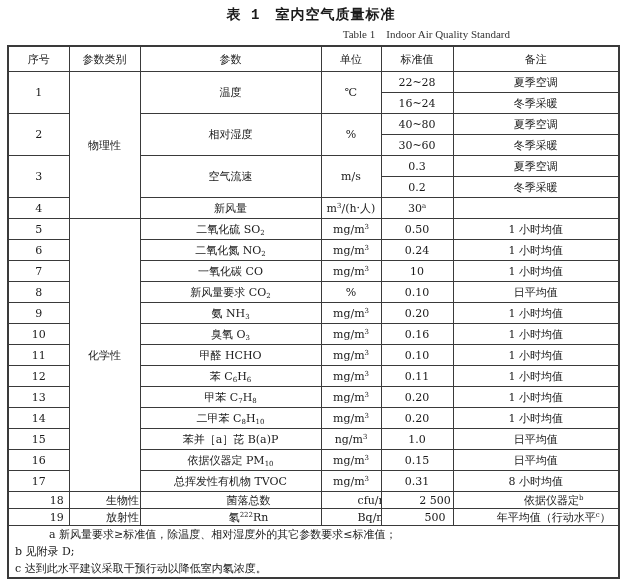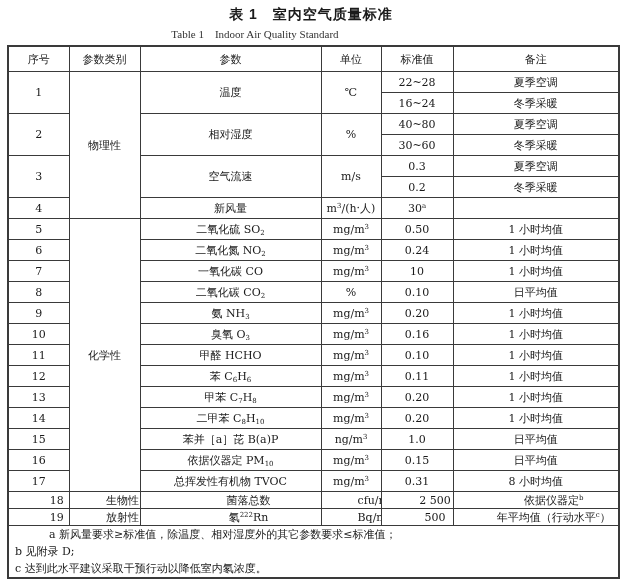--- a/index.html
+++ b/index.html
@@ -1,20 +1,20 @@
 <!DOCTYPE html>
 <html><head>
 <meta charset="utf-8">
 <style>
   html, body { margin:0; padding:0; background:#ffffff; }
   body { width:622px; height:587px; position:relative; overflow:hidden;
          font-family:"DejaVu Serif","Liberation Serif",serif; color:#1a1a1a; }
   .title { position:absolute; left:0; width:622px; top:6px; text-align:center;
-           font-family:Liberation Sans, sans-serif; font-weight:bold; font-size:14px; letter-spacing:1px; }
-  .subtitle { position:absolute; left:0; width:510px; top:27px; text-align:center;
+           font-family:Liberation Mono, monospace; font-weight:bold; font-size:14px; letter-spacing:1px; }
+  .subtitle { position:absolute; left:0; width:510px; top:27px; text-align:right;
               font-family:"Liberation Serif",serif; font-size:11px; color:#333; }
   table { position:absolute; left:7px; top:45px; width:611px; border-collapse:collapse;
           table-layout:fixed; font-size:11px;border-radius:26px; }
   td, th { border:1px solid #3a3a3a; text-align:center; padding:0; font-weight:normal;
            white-space:nowrap; overflow:hidden; }
   th { height:24px; }
   tr.r td { height:20px; }
   tr.s td { height:16px;padding-left:36px; }
   td.note { text-align:left; padding-left:6px; height:17px; border-top:none; border-bottom:none; }
   tr.note-first td { border-top:1px solid #3a3a3a;padding-left:40px; }
@@ -110,21 +110,21 @@
   </tr>
   <tr class="r">
     <td>7</td>
     <td>一氧化碳 CO</td>
     <td><span>mg/m</span><sup>3</sup></td>
     <td>10</td>
     <td>1 小时均值</td>
   </tr>
   <tr class="r">
     <td>8</td>
-    <td><span>二氧化碳 CO</span><sub>2</sub></td>
+    <td><span>新风量要求 CO</span><sub>2</sub></td>
     <td>%</td>
     <td>0.10</td>
     <td>日平均值</td>
   </tr>
   <tr class="r">
     <td>9</td>
     <td><span>氨 NH</span><sub>3</sub></td>
     <td><span>mg/m</span><sup>3</sup></td>
     <td>0.20</td>
     <td>1 小时均值</td>

